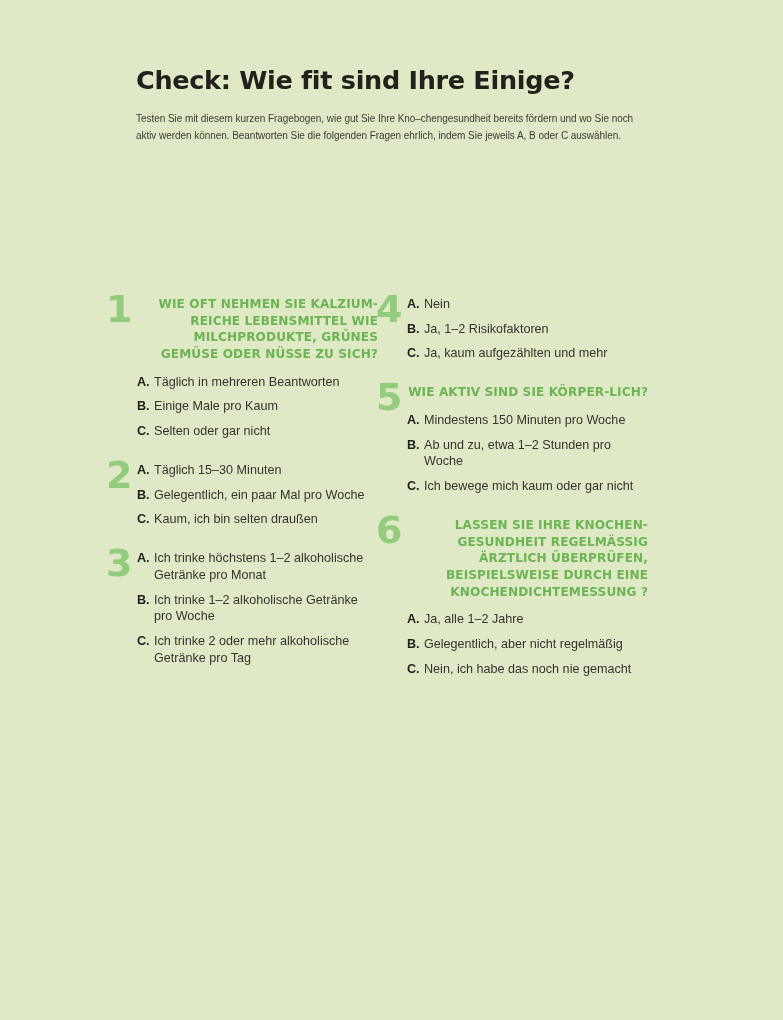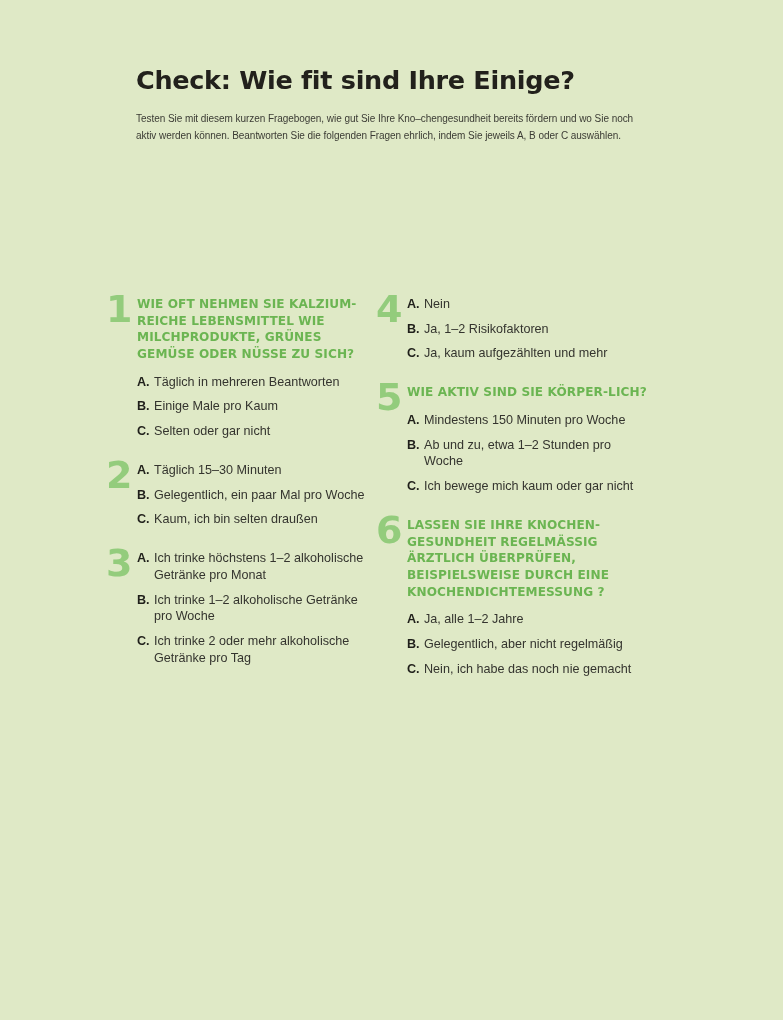--- a/index.html
+++ b/index.html
@@ -80,20 +80,21 @@
   }
   .qtext {
     font-family: "DejaVu Sans", sans-serif;
     font-size: 12.1px;
     font-weight: bold;
     color: #6bb552;
     text-transform: uppercase;
     line-height: 1.38;
     letter-spacing: 0.1px;
     margin: 0 0 11px 0;
+    text-align: right;
   }
   .answers {
     margin: 0;
     padding: 0;
     list-style: none;
   }
   .answer {
     position: relative;
     padding-left: 17px;
     font-family: "Liberation Sans", sans-serif;

